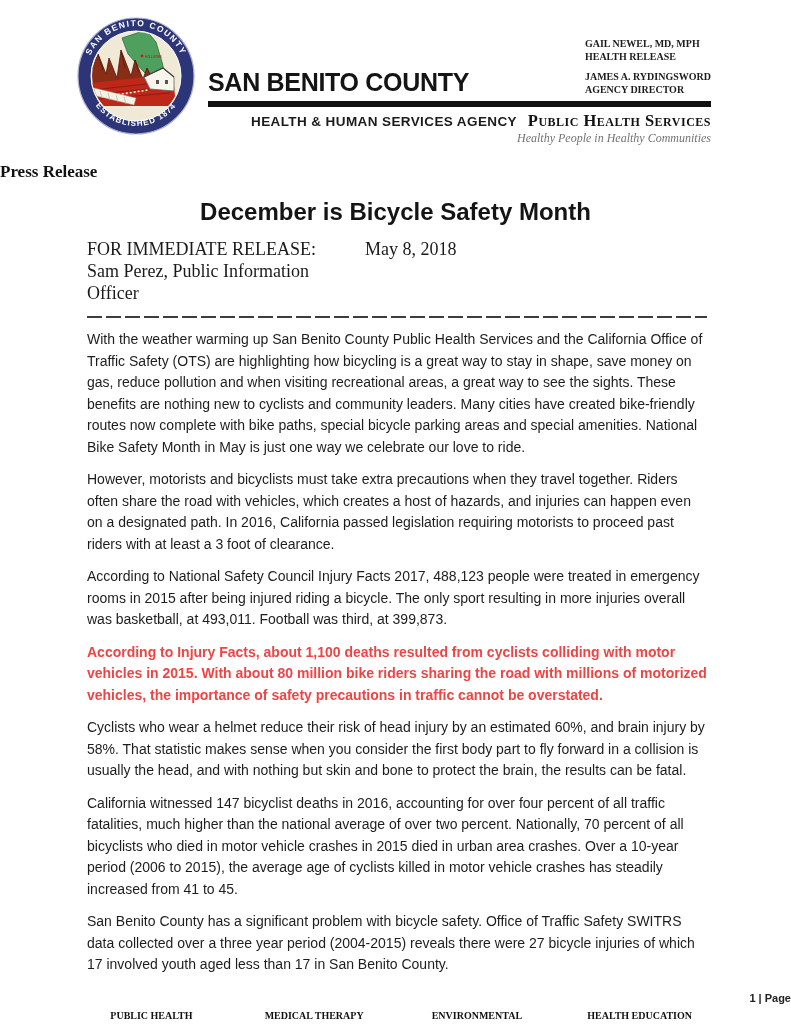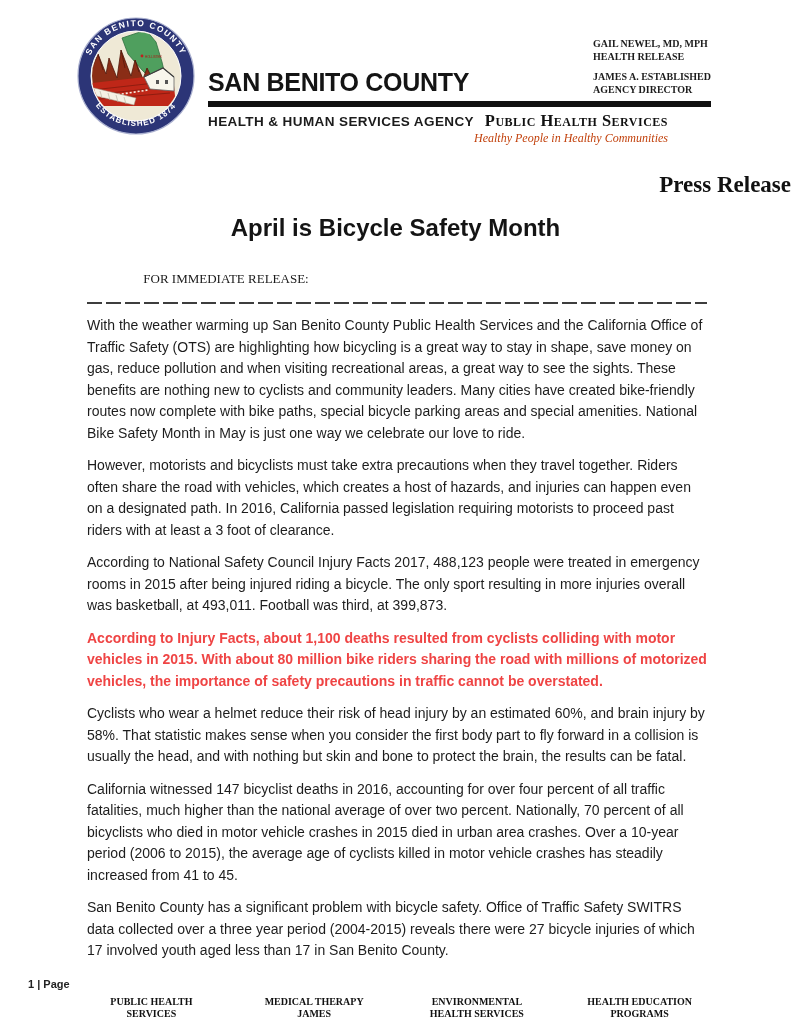--- a/index.html
+++ b/index.html
@@ -14,44 +14,44 @@
   .header-right { flex:1; margin-left:12px; padding-top:14px; }
   .header-top { display:flex; justify-content:space-between; align-items:flex-end; }
   .agency-name {
     font-family:"Liberation Sans", sans-serif; font-weight:700;
     font-size:25px; letter-spacing:-0.3px; color:#141414; line-height:1;
     padding-bottom:3px;
   }
   .officers { font-size:10px; font-weight:700; line-height:1.3; color:#1c1c1c; padding-bottom:2px; }
   .officer { margin-top:7px; }
   .thick-line { height:6px; background:#101010; margin-top:3px; }
-  .header-bottom { display:flex; justify-content:flex-start; align-items:flex-start; margin-top:5px; }
+  .header-bottom { display:flex; justify-content:flex-end; align-items:flex-start; margin-top:5px; }
   .agency-subtitle {
     font-family:"Liberation Sans", sans-serif; font-weight:600;
     font-size:13.5px; letter-spacing:0.4px; color:#1b1b1b; margin-top:2px;
   }
   .dept-block { text-align:right; }
   .dept-name { font-variant:small-caps; font-weight:700; font-size:16.5px; letter-spacing:0.5px; color:#111; line-height:1.1; }
-  .dept-tagline { font-style:italic; font-size:12px; color:#c2410c; margin-top:1px; }
+  .dept-tagline { font-style:italic; font-size:12px; color:#737373; margin-top:1px; }
   
-  .kicker { text-align:right; font-weight:700; font-size:23px; margin-top:26px; color:#111; }
+  .kicker { text-align:left; font-weight:700; font-size:17px; margin-top:16px; color:#111; }
   .doc-title { text-align:center; font-family:"Liberation Sans", sans-serif; font-weight:700; font-size:24px; margin-top:16px; color:#141414; }
   
-  .release-block { margin:26px 84px 0 87px; font-size:13px;text-align:center; }
+  .release-block { margin:12px 84px 0 87px; font-size:18px; }
   .release-row { display:grid; grid-template-columns:278px 1fr; line-height:22px; }
   .sep {
     margin:12px 84px 0 87px; height:2px;
     background:repeating-linear-gradient(90deg,#3d3d3d 0 15px, transparent 15px 19px);
   }
   
   .body-text { margin:4px 82px 16px 87px; font-family:"Liberation Sans", sans-serif; font-size:14px; line-height:21.5px; color:#1d1d1d; }
   .body-text p { margin:11px 0; }
   .body-text p.emphasis { font-weight:700; color:#ef4444; }
   
-  .page-number { text-align:left; font-family:"Liberation Sans", sans-serif; font-size:11px; font-weight:600; color:#222; margin-top:0px;margin-left:28px; }
+  .page-number { text-align:right; font-family:"Liberation Sans", sans-serif; font-size:11px; font-weight:600; color:#222; margin-top:0px;margin-left:28px; }
   .footer { display:grid; grid-template-columns:1fr 1fr 1fr 1fr; margin:6px 70px 0 70px; text-align:center; }
   .footer-col-title { font-weight:700; font-size:10px; line-height:1.25; max-width:132px; margin:0 auto 2px; color:#111; }
   .footer-col-line { font-size:9.5px; line-height:1.4; color:#1a1a1a; }
 </style>
 </head>
 <body>
 
 <div class="page">
 
   <div class="header">
@@ -99,44 +99,46 @@
 
     <div class="header-right">
       <div class="header-top">
         <div class="agency-name">SAN BENITO COUNTY</div>
         <div class="officers">
           <div class="officer">
             <div>GAIL NEWEL, MD, MPH</div>
             <div>HEALTH RELEASE</div>
           </div>
           <div class="officer">
-            <div>JAMES A. ESTABLISHED</div>
+            <div>JAMES A. RYDINGSWORD</div>
             <div>AGENCY DIRECTOR</div>
           </div>
         </div>
       </div>
       <div class="thick-line"></div>
       <div class="header-bottom">
         <div class="agency-subtitle">HEALTH &amp; HUMAN SERVICES AGENCY</div>
         <div class="dept-block">
           <div class="dept-name">Public Health Services</div>
           <div class="dept-tagline">Healthy People in Healthy Communities</div>
         </div>
       </div>
     </div>
   </div>
 
   <div class="kicker">Press Release</div>
-  <div class="doc-title">April is Bicycle Safety Month</div>
+  <div class="doc-title">December is Bicycle Safety Month</div>
 
   <div class="release-block">
     <div class="release-row">
       <div>FOR IMMEDIATE RELEASE:</div>
+      <div>May 8, 2018</div>
     </div>
     <div class="release-row">
+      <div>Sam Perez, Public Information Officer</div>
     </div>
   </div>
   <div class="sep"></div>
 
   <div class="body-text">
     <p>With the weather warming up San Benito County Public Health Services and the California Office of Traffic Safety (OTS) are highlighting how bicycling is a great way to stay in shape, save money on gas, reduce pollution and when visiting recreational areas, a great way to see the sights. These benefits are nothing new to cyclists and community leaders.  Many cities have created bike-friendly routes now complete with bike paths, special bicycle parking areas and special amenities. National Bike Safety Month in May is just one way we celebrate our love to ride.</p>
     <p>However, motorists and bicyclists must take extra precautions when they travel together. Riders often share the road with vehicles, which creates a host of hazards, and injuries can happen even on a designated path. In 2016, California passed legislation requiring motorists to proceed past riders with at least a 3 foot of clearance.</p>
     <p>According to National Safety Council Injury Facts 2017, 488,123 people were treated in emergency rooms in 2015 after being injured riding a bicycle. The only sport resulting in more injuries overall was basketball, at 493,011. Football was third, at 399,873.</p>
     <p class="emphasis">According to Injury Facts, about 1,100 deaths resulted from cyclists colliding with motor vehicles in 2015. With about 80 million bike riders sharing the road with millions of motorized vehicles, the importance of safety precautions in traffic cannot be overstated.</p>
     <p>Cyclists who wear a helmet reduce their risk of head injury by an estimated 60%, and brain injury by 58%. That statistic makes sense when you consider the first body part to fly forward in a collision is usually the head, and with nothing but skin and bone to protect the brain, the results can be fatal.</p>

